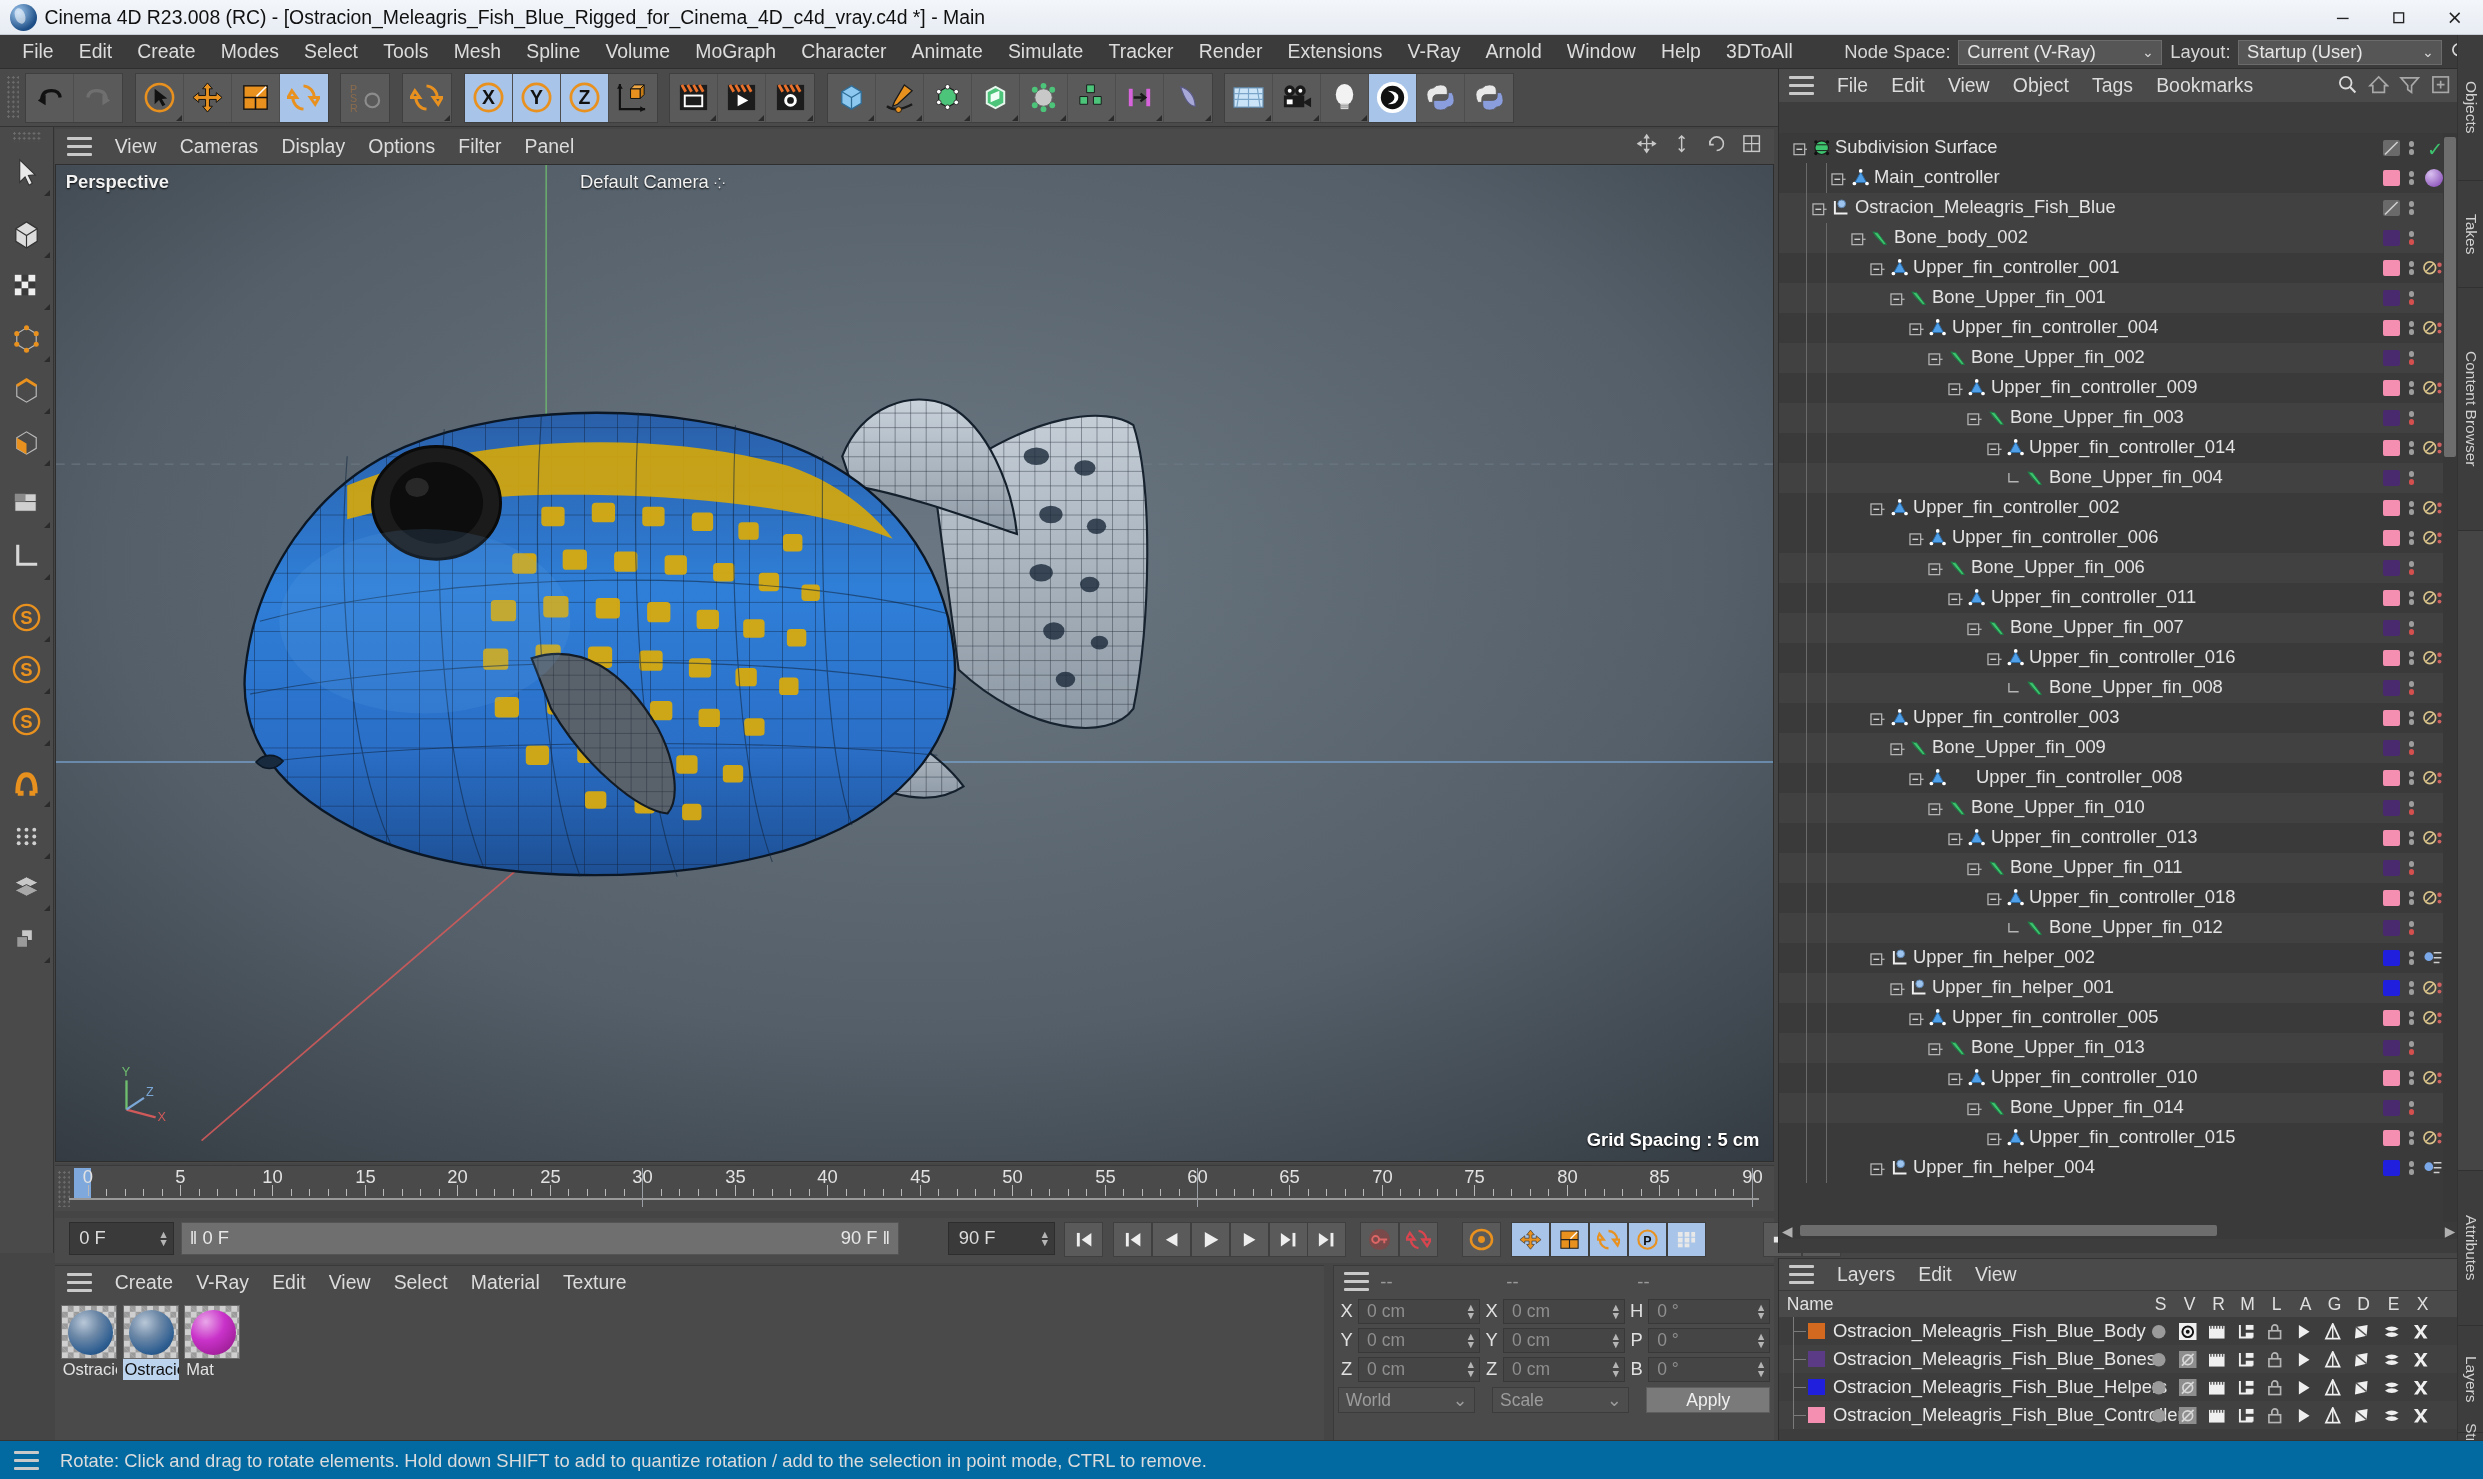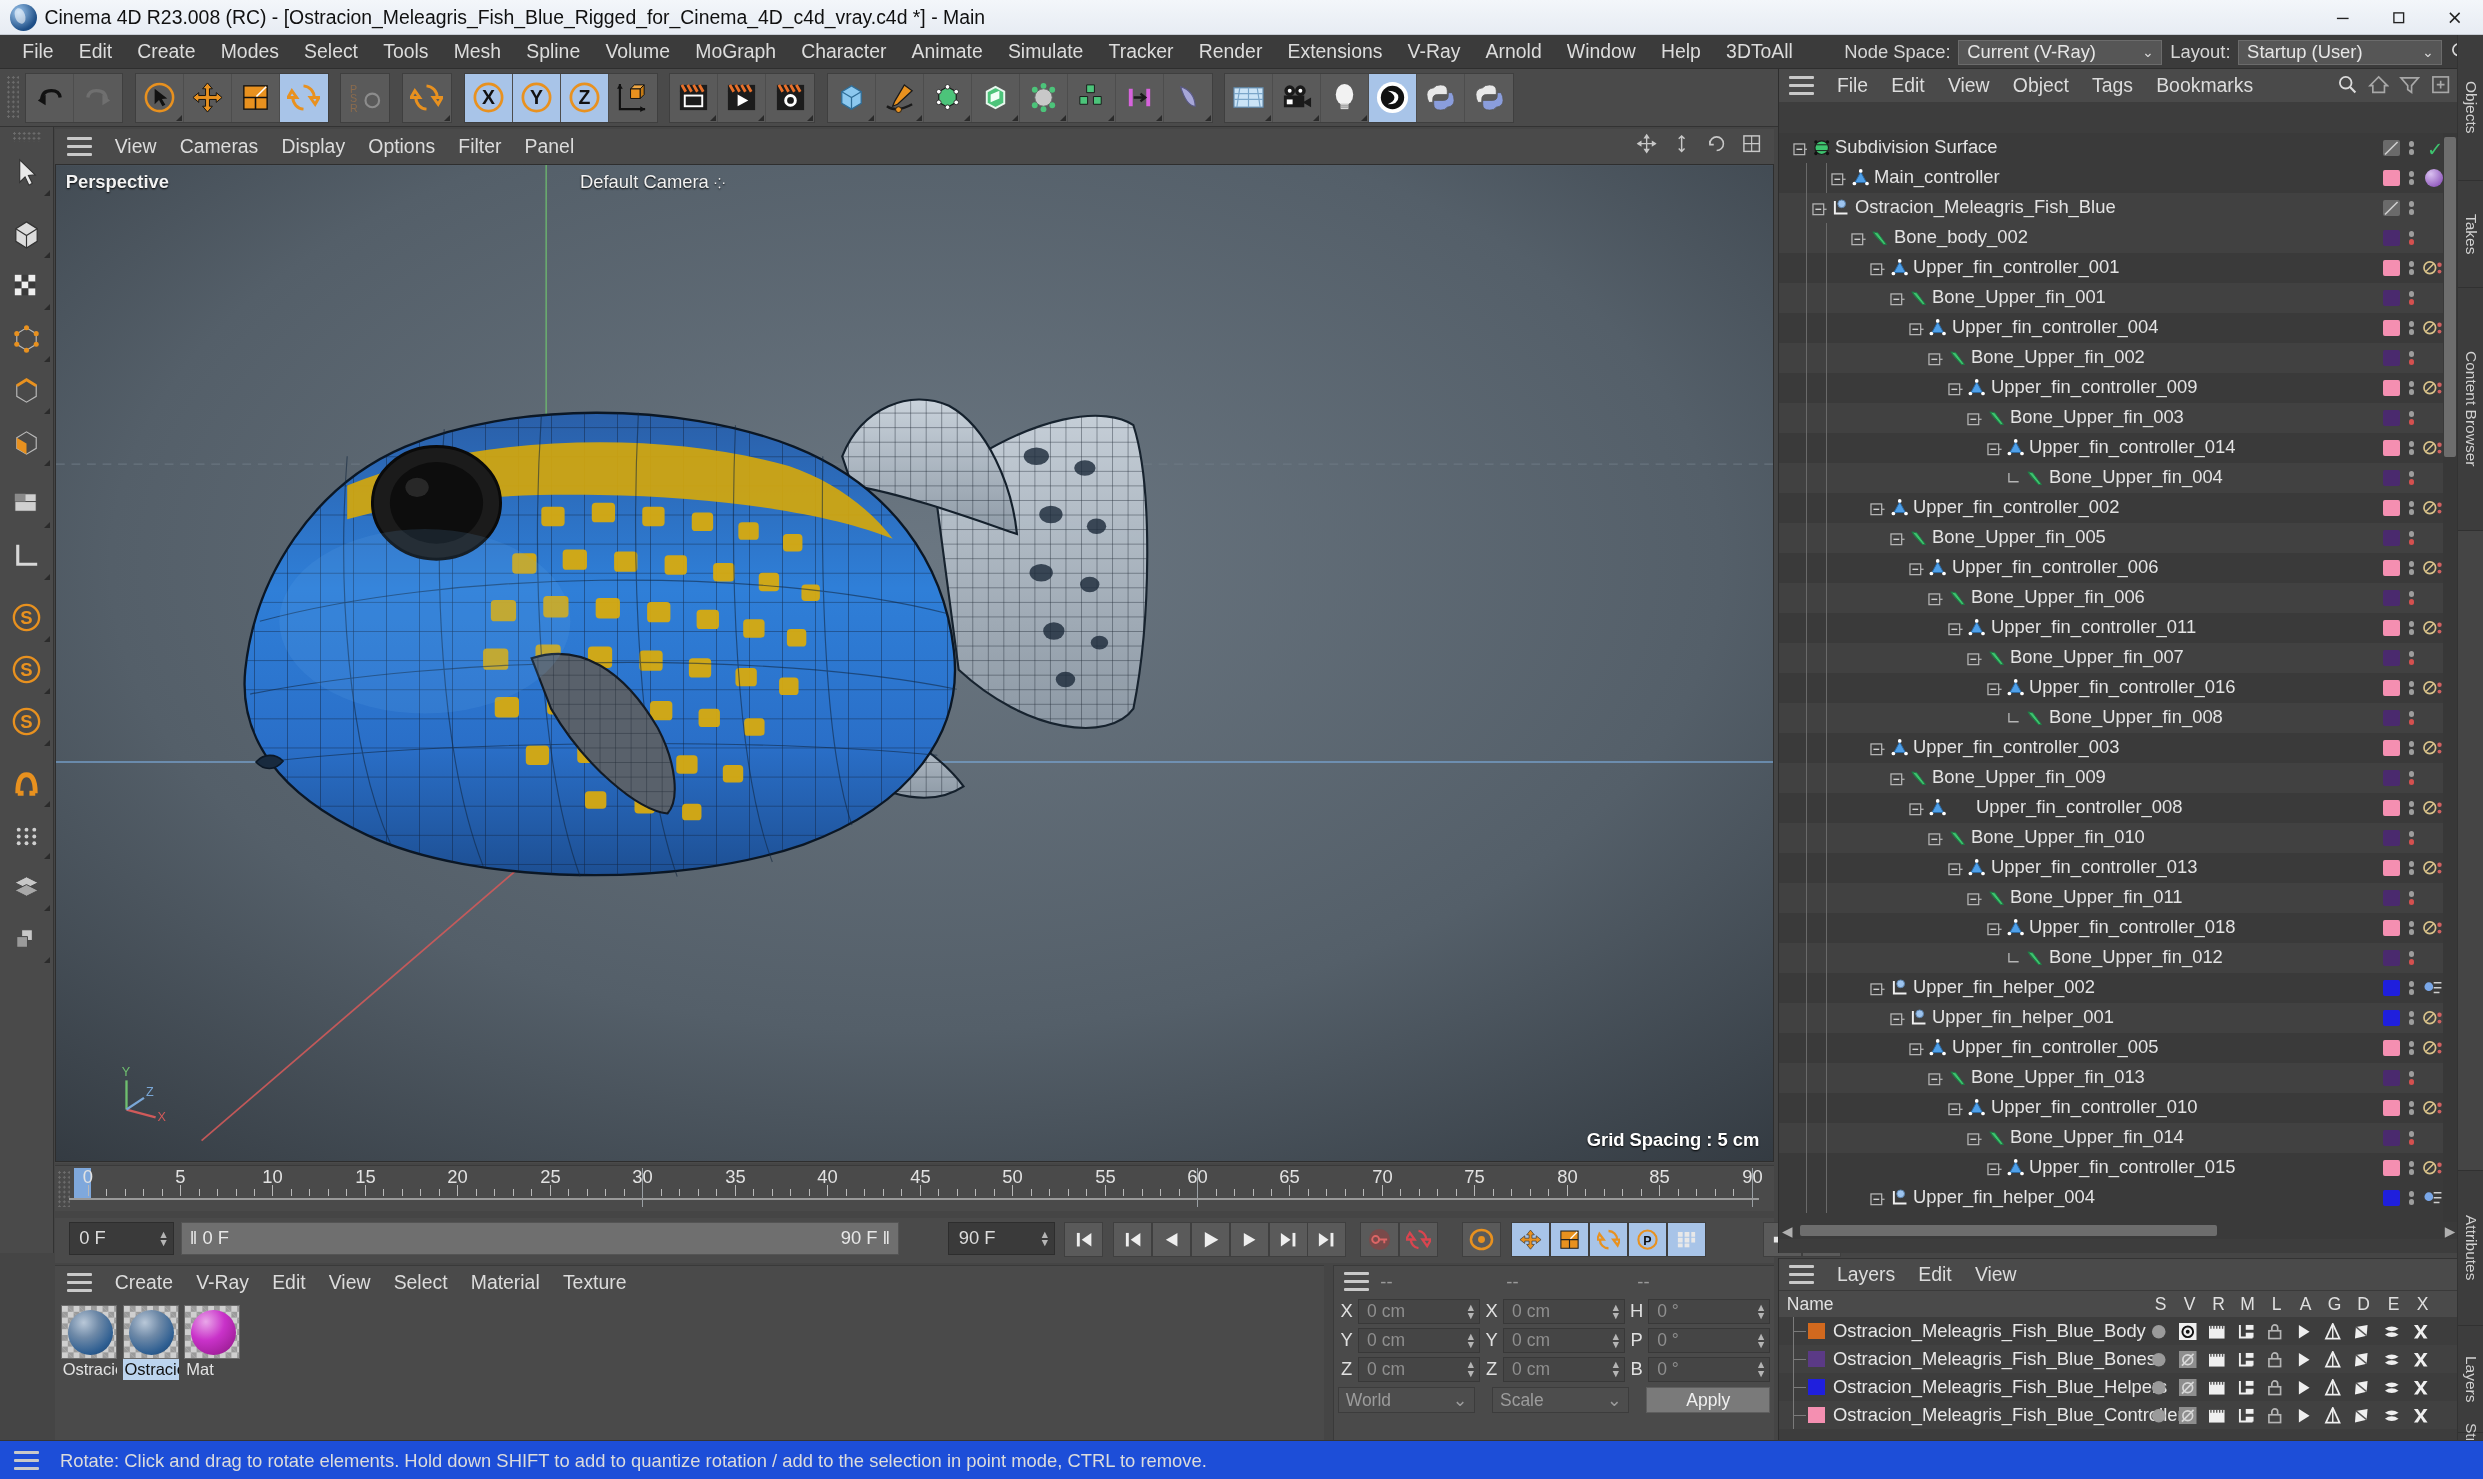--- a/index.html
+++ b/index.html
@@ -182,21 +182,21 @@
   .lico{ position:absolute; top:5.8px; width:16.5px;height:16.5px; }
 
   
   .rtabs{ position:absolute; right:0; top:35px; width:26px; height:1445px; background:#454545;
      border-left:1px solid #333;}
   .rtab{ width:26px; background:#3d3d3d; border-bottom:1px solid #313131; color:#d0d0d0; font-size:15.5px;
      writing-mode:vertical-rl; text-orientation:mixed; display:flex; align-items:center; justify-content:center;
      padding:7.8px 0;}
 
   
-  .statusbar{ position:absolute; left:0; bottom:0; width:2483px; height:40px; background:#1d4ed8;
+  .statusbar{ position:absolute; left:0; bottom:0; width:2483px; height:40px; background:#0369a1;
      border-top:1px solid #353535; display:flex; align-items:center; padding-left:7.8px; gap:11.6px;}
   .sb-text{ font-size:18.4px; color:#dcdcdc;}
 </style>
 </head>
 <body>
 
 <div class="app">
 
   <div class="titlebar">
     <div class="tb-icon"></div>
@@ -1520,39 +1520,20 @@
             <i class="dot"></i>
             <i class="dot"></i>
           </span>
           <span style="position: absolute; left: 644px; top: 4.9px;"><svg width="20.4" height="19.4" viewBox="0 0 21 20">
               <circle cx="7" cy="10" r="6" fill="none" stroke="#d8c28a" stroke-width="1.8"></circle>
               <path d="M3 14 L11 6" stroke="#d8c28a" stroke-width="1.6"></path>
               <circle cx="17" cy="7" r="2.3" fill="#d06060"></circle>
               <circle cx="17" cy="14" r="2" fill="#d06060"></circle>
             </svg></span>
         </div>
-        <div class="orow alt">
-          <span style="position: absolute; top: 0px; bottom: 0px; width: 1px; background: rgb(106, 106, 106); left: 27px;"></span>
-          <span style="position: absolute; top: 0px; bottom: 0px; width: 1px; background: rgb(106, 106, 106); left: 47px;"></span>
-          <span style="position: absolute; left: 111px; top: 6.8px; width: 14.6px; height: 14.6px;"><svg width="14.6" height="14.6" viewBox="0 0 15 15">
-              <rect x="1" y="2" width="11" height="11" fill="none" stroke="#b5b5b5" stroke-width="1.3"></rect>
-              <path d="M3.5 7.5 L9.5 7.5" stroke="#cfcfcf" stroke-width="1.4"></path>
-              <path d="M12 7.5 L15 7.5" stroke="#b5b5b5" stroke-width="1.3"></path>
-            </svg></span>
-          <span style="position: absolute; left: 130px; top: 4.9px; width: 19.4px; height: 19.4px;"><svg width="19.4" height="19.4" viewBox="0 0 20 20">
-              <path d="M3 4 L8 5 L17 17 L14 17 Z" fill="#3ec46f" stroke="#1f7a44" stroke-width="1"></path>
-              <path d="M3 4 L6 9 L14 17" fill="none" stroke="#1f7a44" stroke-width="0.9"></path>
-            </svg></span>
-          <span class="tname" style="position: absolute; left: 153px; top: 2.9px;">Bone_Upper_fin_005</span>
-          <span class="tag-sq" style="left: 604px; top: 6.8px; background: rgb(74, 42, 110);"></span>
-          <span class="dots" style="left: 629px; top: 7.8px;">
-            <i class="dot"></i>
-            <i class="dot red"></i>
-          </span>
-        </div>
         <div class="orow">
           <span style="position: absolute; top: 0px; bottom: 0px; width: 1px; background: rgb(106, 106, 106); left: 27px;"></span>
           <span style="position: absolute; top: 0px; bottom: 0px; width: 1px; background: rgb(106, 106, 106); left: 47px;"></span>
           <span style="position: absolute; left: 130px; top: 6.8px; width: 14.6px; height: 14.6px;"><svg width="14.6" height="14.6" viewBox="0 0 15 15">
               <rect x="1" y="2" width="11" height="11" fill="none" stroke="#b5b5b5" stroke-width="1.3"></rect>
               <path d="M3.5 7.5 L9.5 7.5" stroke="#cfcfcf" stroke-width="1.4"></path>
               <path d="M12 7.5 L15 7.5" stroke="#b5b5b5" stroke-width="1.3"></path>
             </svg></span>
           <span style="position: absolute; left: 149px; top: 4.9px; width: 19.4px; height: 19.4px;"><svg width="19.4" height="19.4" viewBox="0 0 20 20">
               <path d="M10 4 L16 15 L4 15 Z" fill="#4e9fe8" stroke="#2a6ba8" stroke-width="1"></path>

